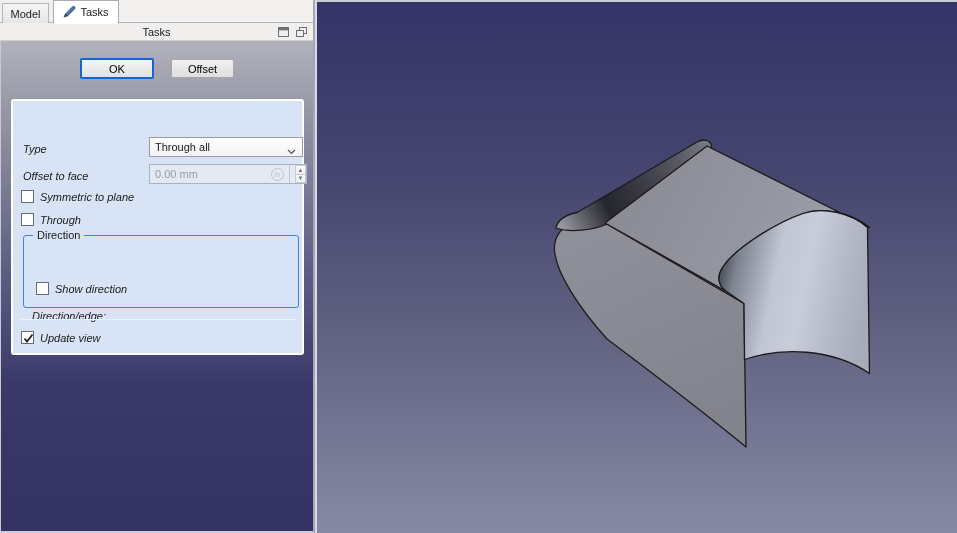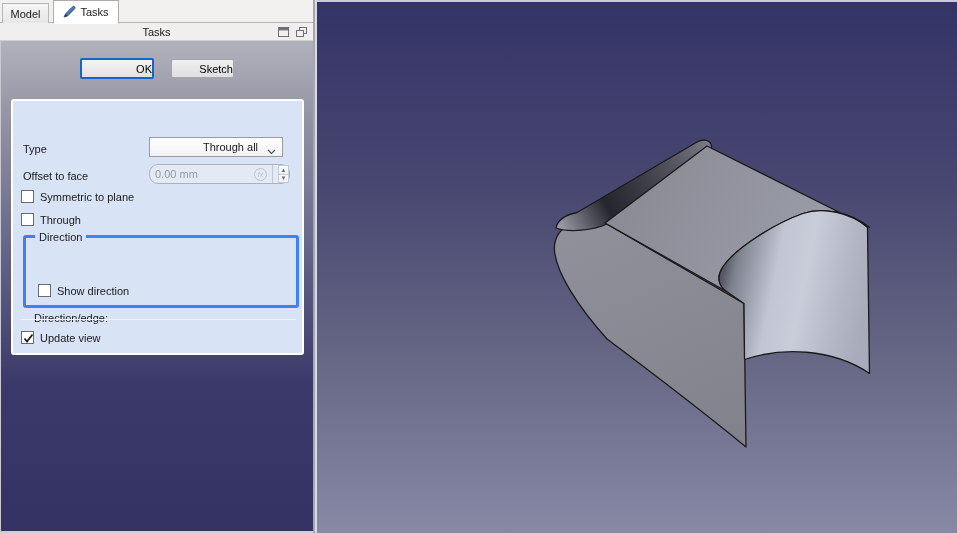--- a/index.html
+++ b/index.html
@@ -13,46 +13,46 @@
   .tab { position:absolute; display:flex; align-items:center; justify-content:center; gap:4px; cursor:default; }
   .tab-inactive { left:2px; top:3px; width:47px; height:20px; background:linear-gradient(#f5f5f5,#e6e6e6); border:1px solid #b6b6b6; border-bottom:none; color:#222; }
   .tab-active { left:53px; top:0; width:66px; height:24px; background:#ffffff; border:1px solid #adadad; border-bottom:1px solid #ffffff; z-index:2; }
   .titlebar { position:absolute; left:0; top:24px; width:313px; height:17px; background:#f0efee; border-bottom:1px solid #cfcfcf; display:flex; align-items:center; justify-content:center; }
   .titlebar-icons { position:absolute; right:6px; top:3px; display:flex; gap:7px; }
 
   .panel-content { position:absolute; left:0; top:41px; width:313px; height:492px;
     background:linear-gradient(180deg,#b2b2bd 0%,#9293a3 16%,#5c5c83 48%,#3a3969 70%,#333263 100%);
     border-left:1px solid #c9c9d4; border-bottom:2px solid #cdcdd8; }
 
-  .btn { position:absolute; display:flex; align-items:center; justify-content:flex-end; font-size:11px; color:#000; cursor:default; }
+  .btn { position:absolute; display:flex; align-items:center; justify-content:center; font-size:11px; color:#000; cursor:default; }
   .btn-ok { left:79px; top:17px; width:74px; height:21px; border:2px solid #1464d2; border-radius:2px; background:linear-gradient(#f4f4f4,#e2e2e4); }
   .btn-cancel { left:170px; top:18px; width:63px; height:19px; border:1px solid #a6a6a6; border-radius:2px; background:linear-gradient(#f0f0f0,#dfdfe1); }
 
   
   .taskbox { position:absolute; left:10px; top:58px; width:293px; height:256px; background:#d8e3f5; border:2px solid #ffffff; border-radius:3px; }
   .taskbox-header { position:absolute; left:0; top:0; right:0; height:22px; background:#fdfdfe; border-bottom:1px solid #eef2f9; border-radius:2px 2px 0 0; display:flex; align-items:center; }
   .taskbox-title { font-weight:bold; font-size:12px; color:#17457e; margin-left:4px; }
   .collapse-btn { position:absolute; right:6px; top:3px; width:16px; height:16px; border:1px solid #8aa9cd; border-radius:50%; background:#fff; display:flex; align-items:center; justify-content:center; }
 
-  .flabel { position:absolute; color:#1a1a1a; }
+  .flabel { position:absolute; color:#1a1a1a;font-style:italic; }
   .combo { position:absolute; height:20px; background:linear-gradient(#fefefe,#f3f3f6); border:1px solid #9a9aa2; display:flex; align-items:center; }
   .combo span { margin-left:5px; }
   .combo .chev { position:absolute; right:6px; top:7px; }
   .spinfield { position:absolute; height:20px; background:#e3eaf4; border:1px solid #aab2c0; display:flex; align-items:center; color:#949aa6; }
   .spinfield span { margin-left:5px; }
   .fx { position:absolute; right:22px; top:3px; width:13px; height:13px; border:1px solid #bcc3cf; border-radius:50%; color:#b8bfcb; font-size:7px; font-style:italic; display:flex; align-items:center; justify-content:center; }
   .spincol { position:absolute; right:0; top:0; width:17px; height:18px; border-left:1px solid #c2c8d2; display:flex; flex-direction:column; }
   .spinbtn { flex:1; background:linear-gradient(#fbfbfd,#eef0f4); border:1px solid #c6ccd6; display:flex; align-items:center; justify-content:center; color:#6a707c; font-size:6px; line-height:1; }
   .spinbtn + .spinbtn { border-top:none; }
 
   .cb { position:absolute; width:13px; height:13px; background:#fff; border:1px solid #6a6a72; }
   .cb svg { display:none; position:absolute; left:0px; top:0px; }
   .cb.checked svg { display:block; }
 
-  .groupbox { position:absolute; left:10px; top:134px; width:276px; height:73px; border:3px solid #3b82f6; border-radius:3px; }
+  .groupbox { position:absolute; left:10px; top:134px; width:276px; height:73px; border:1px solid #3b82f6; border-radius:3px; }
   .group-legend { position:absolute; left:9px; top:-7px; background:#d8e3f5; padding:0 4px; color:#1a1a1a; }
 
   .separator { position:absolute; left:8px; top:218px; width:275px; height:1px; background:#9aa0b4; border-bottom:1px solid #eef2fa; }
 
   
   .splitter { position:absolute; left:313px; top:0; width:4px; height:533px; background:linear-gradient(90deg,#a5a5b6 0 2px,#dadae4 2px 4px); }
   .viewport { position:absolute; left:317px; top:0; width:640px; height:533px; }
 </style>
 </head>
 <body>
@@ -93,38 +93,38 @@
         </span>
       </span>
     </div>
 
     <div class="panel-content">
 
       <div class="btn btn-ok">
         <span>OK</span>
       </div>
       <div class="btn btn-cancel">
-        <span>Sketch</span>
+        <span>Offset</span>
       </div>
 
       <div class="taskbox">
 
 
         <div class="flabel" style="left:10px; top:42px;">Type</div>
-        <div class="combo" style="left:136px; top:36px; width:134px;padding-left:48px;">
+        <div class="combo" style="left:136px; top:36px; width:154px;">
           <span>Through all</span>
           <span class="chev">
             <svg width="9" height="6" viewBox="0 0 9 6">
                 <polyline points="1,1 4.5,4.5 8,1" fill="none" stroke="#55555c" stroke-width="1.2"></polyline>
               </svg>
           </span>
         </div>
 
         <div class="flabel" style="left:10px; top:69px;">Offset to face</div>
-        <div class="spinfield" style="left:136px; top:63px; width:141px;border-radius:9px;">
+        <div class="spinfield" style="left:136px; top:63px; width:158px;">
           <span>0.00 mm</span>
           <span class="fx">fx</span>
           <span class="spincol">
             <span class="spinbtn">▲</span>
             <span class="spinbtn">▼</span>
           </span>
         </div>
 
         <div class="cb" style="left:8px; top:89px;">
           

